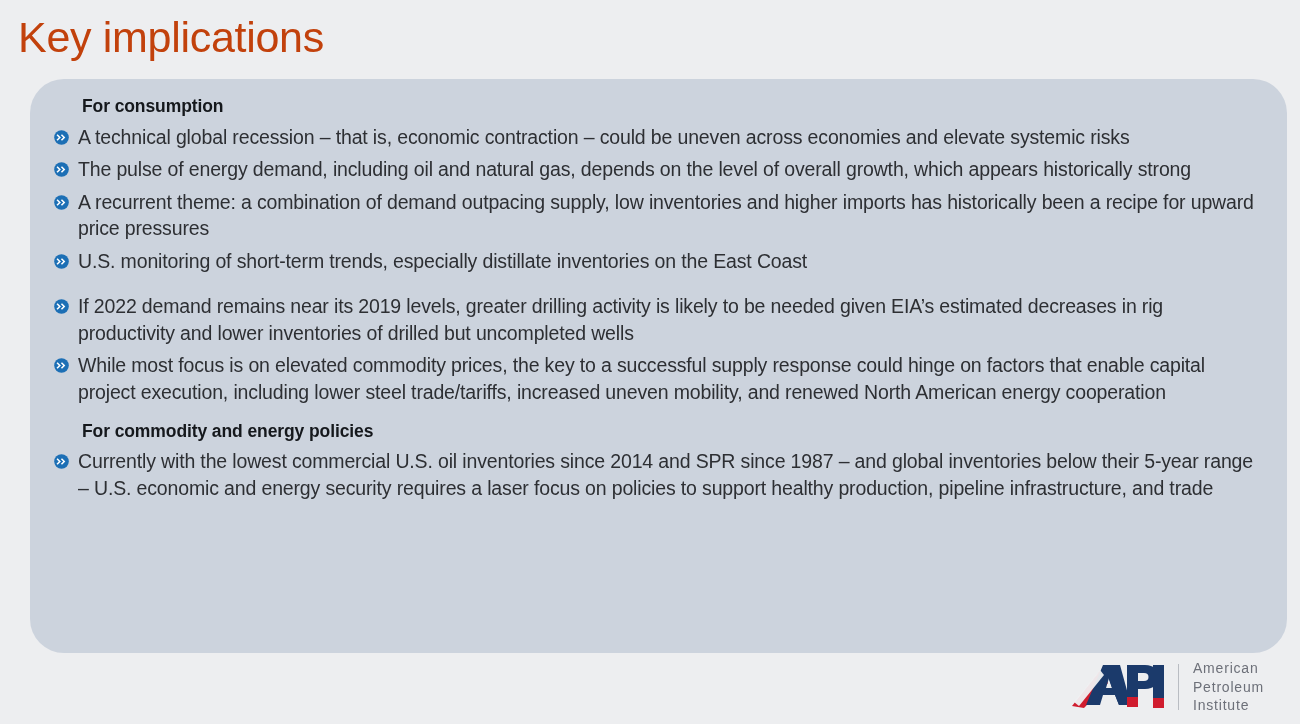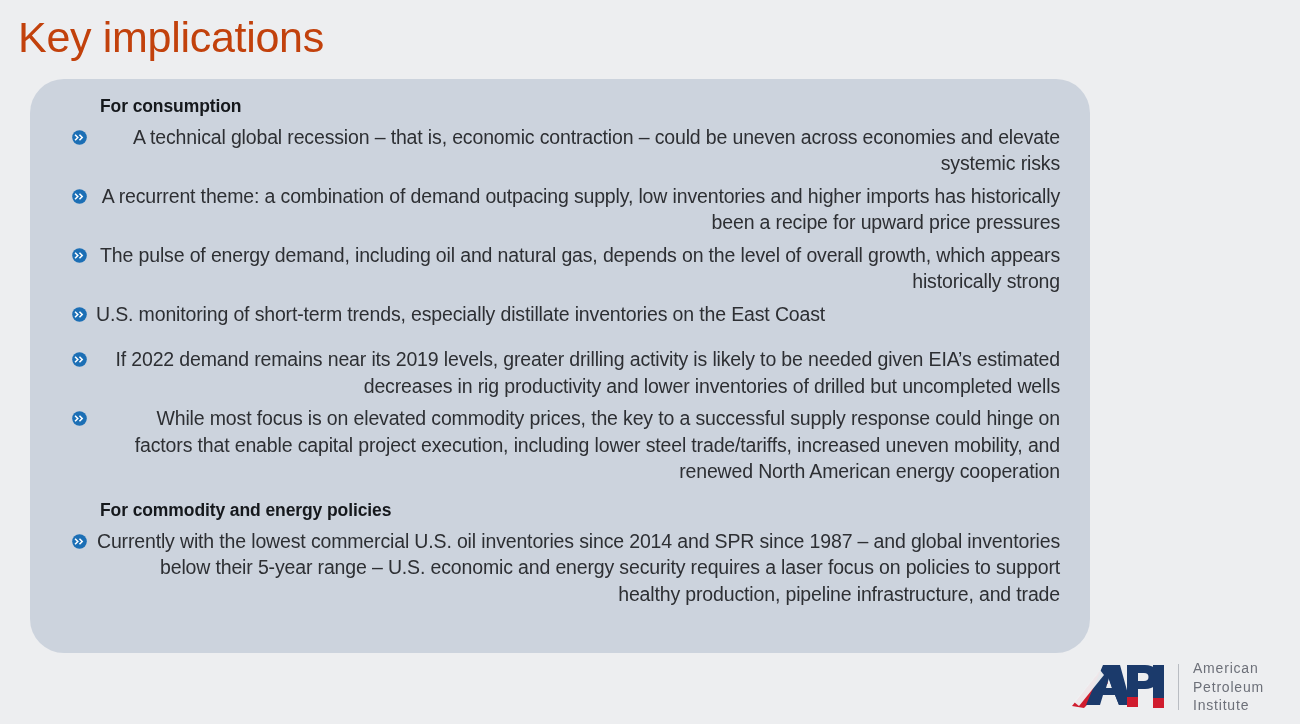--- a/index.html
+++ b/index.html
@@ -28,25 +28,25 @@
     letter-spacing: -0.3px;
     color: #c2410c;
     white-space: nowrap;
   }
 
   
   .content-panel {
     position: absolute;
     left: 30px;
     top: 79px;
-    width: 1060px;
+    width: 1257px;
     height: 574px;
     background: #ccd3dd;
     border-radius: 34px;
-    padding: 12px 30px 10px 42px;
+    padding: 12px 30px 10px 24px;
   }
 
   
   .section { margin-bottom: 2px; }
   .section-heading {
     font-size: 17.5px;
     line-height: 30px;
     font-weight: 700;
     color: #15181c;
     letter-spacing: -0.1px;
@@ -76,21 +76,20 @@
   }
   .bullet-icon svg { display: block; }
 
   .bullet-text {
     font-size: 19.5px;
     line-height: 26.5px;
     color: #2d2f33;
     letter-spacing: -0.15px;
     font-weight: 400;
     max-width: 1180px;
-    text-align: right;
   }
 
   .gap-after-section { height: 13px; }
   .gap-small { height: 6px; }
 
   
   .logo-block {
     position: absolute;
     right: 36px;
     bottom: 8px;
@@ -139,31 +138,31 @@
         <span class="bullet-text">A technical global recession – that is, economic contraction – could be uneven across economies and elevate systemic risks</span>
       </li>
       <li class="bullet-item">
         <span class="bullet-icon">
           <svg width="15" height="15" viewBox="0 0 15 15" aria-hidden="true">
             <circle cx="7.5" cy="7.5" r="7.3" fill="#1c6fb5"></circle>
             <path d="M3.6 4.3 L6.9 7.5 L3.6 10.7 L2.5 9.7 L4.8 7.5 L2.5 5.3 Z" fill="#ffffff"></path>
             <path d="M8.0 4.3 L11.3 7.5 L8.0 10.7 L6.9 9.7 L9.2 7.5 L6.9 5.3 Z" fill="#ffffff"></path>
           </svg>
         </span>
+        <span class="bullet-text">The pulse of energy demand, including oil and natural gas, depends on the level of overall growth, which appears historically strong</span>
+      </li>
+      <li class="bullet-item">
+        <span class="bullet-icon">
+          <svg width="15" height="15" viewBox="0 0 15 15" aria-hidden="true">
+            <circle cx="7.5" cy="7.5" r="7.3" fill="#1c6fb5"></circle>
+            <path d="M3.6 4.3 L6.9 7.5 L3.6 10.7 L2.5 9.7 L4.8 7.5 L2.5 5.3 Z" fill="#ffffff"></path>
+            <path d="M8.0 4.3 L11.3 7.5 L8.0 10.7 L6.9 9.7 L9.2 7.5 L6.9 5.3 Z" fill="#ffffff"></path>
+          </svg>
+        </span>
         <span class="bullet-text">A recurrent theme:  a combination of demand outpacing supply, low inventories and higher imports has historically been a recipe for upward price pressures</span>
-      </li>
-      <li class="bullet-item">
-        <span class="bullet-icon">
-          <svg width="15" height="15" viewBox="0 0 15 15" aria-hidden="true">
-            <circle cx="7.5" cy="7.5" r="7.3" fill="#1c6fb5"></circle>
-            <path d="M3.6 4.3 L6.9 7.5 L3.6 10.7 L2.5 9.7 L4.8 7.5 L2.5 5.3 Z" fill="#ffffff"></path>
-            <path d="M8.0 4.3 L11.3 7.5 L8.0 10.7 L6.9 9.7 L9.2 7.5 L6.9 5.3 Z" fill="#ffffff"></path>
-          </svg>
-        </span>
-        <span class="bullet-text">The pulse of energy demand, including oil and natural gas, depends on the level of overall growth, which appears historically strong</span>
       </li>
       <li class="bullet-item">
         <span class="bullet-icon">
           <svg width="15" height="15" viewBox="0 0 15 15" aria-hidden="true">
             <circle cx="7.5" cy="7.5" r="7.3" fill="#1c6fb5"></circle>
             <path d="M3.6 4.3 L6.9 7.5 L3.6 10.7 L2.5 9.7 L4.8 7.5 L2.5 5.3 Z" fill="#ffffff"></path>
             <path d="M8.0 4.3 L11.3 7.5 L8.0 10.7 L6.9 9.7 L9.2 7.5 L6.9 5.3 Z" fill="#ffffff"></path>
           </svg>
         </span>
         <span class="bullet-text">U.S. monitoring of short-term trends, especially distillate inventories on the East Coast</span>

